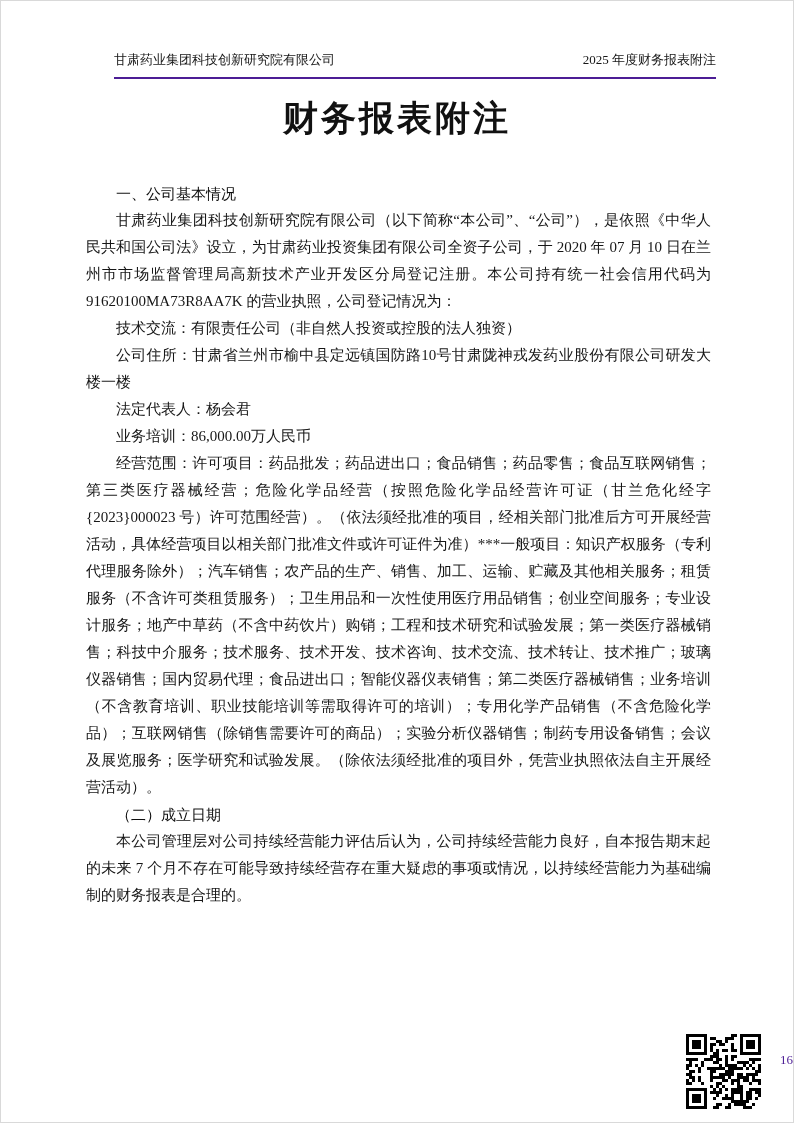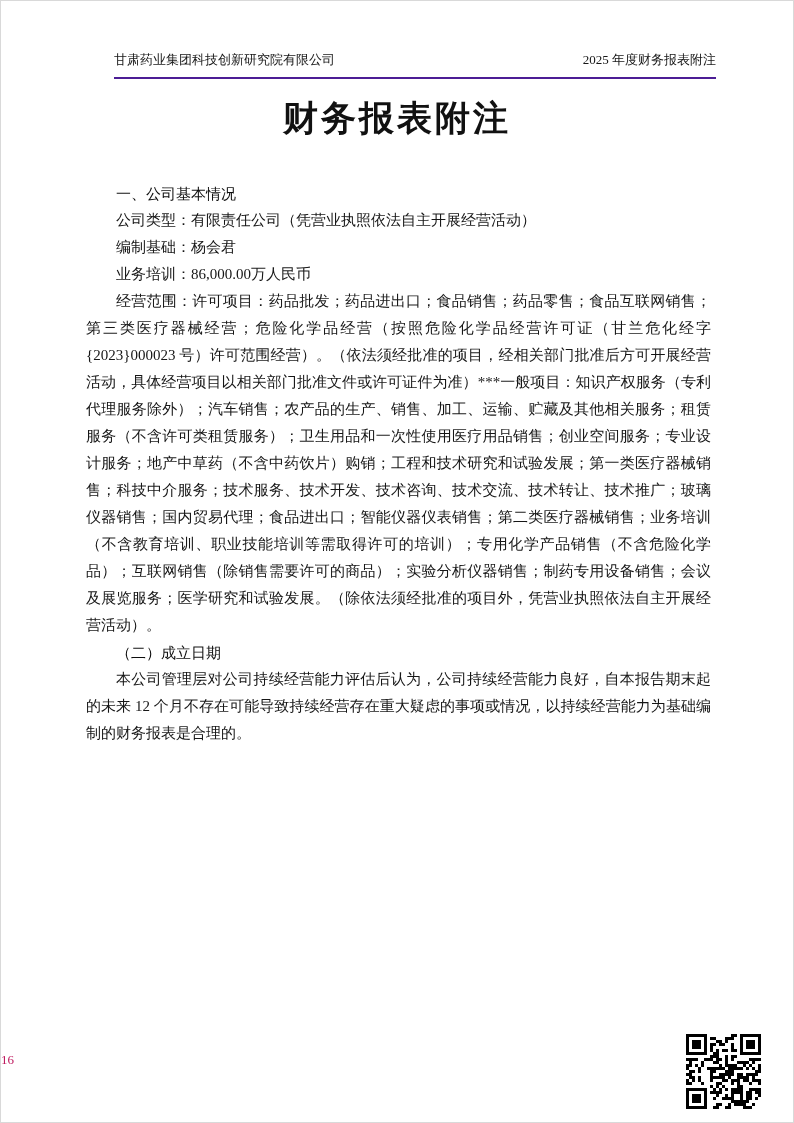--- a/index.html
+++ b/index.html
@@ -42,47 +42,49 @@
     font-size:15px; line-height:27px;
     font-weight:normal;
   }
   .hei {
     font-family:"Liberation Sans","DejaVu Sans",sans-serif;
     font-weight:700;
     color:#0d0d0d;
   }
   .page-num {
     position:absolute; bottom:54px; left:0; width:100%;
-    text-align:left; font-size:13px; color:#be185d;font-family:Liberation Serif, serif;
+    text-align:right; font-size:13px; color:#4c1d95;font-family:Liberation Serif, serif;
   }
   .qr {
     position:absolute; right:32px; bottom:13px;
     width:75px; height:75px;
   }
 </style>
 </head>
 <body>
 
 <div class="page">
 
   <div class="header">
     <span>甘肃药业集团科技创新研究院有限公司</span>
     <span>2025 年度财务报表附注</span>
   </div>
 
   <div class="doc-title">财务报表附注</div>
 
   <div class="body-text">
     <h3 class="hei">一、公司基本情况</h3>
-    <p>公司类型：有限责任公司（凭营业执照依法自主开展经营活动）</p>
-    <p>编制基础：杨会君</p>
+    <p>甘肃药业集团科技创新研究院有限公司（以下简称“本公司”、“公司”），是依照《中华人民共和国公司法》设立，为甘肃药业投资集团有限公司全资子公司，于 2020 年 07 月 10 日在兰州市市场监督管理局高新技术产业开发区分局登记注册。本公司持有统一社会信用代码为 91620100MA73R8AA7K 的营业执照，公司登记情况为：</p>
+    <p>技术交流：有限责任公司（非自然人投资或控股的法人独资）</p>
+    <p>公司住所：甘肃省兰州市榆中县定远镇国防路10号甘肃陇神戎发药业股份有限公司研发大楼一楼</p>
+    <p>法定代表人：杨会君</p>
     <p>业务培训：86,000.00万人民币</p>
     <p>经营范围：许可项目：药品批发；药品进出口；食品销售；药品零售；食品互联网销售；第三类医疗器械经营；危险化学品经营（按照危险化学品经营许可证（甘兰危化经字{2023}000023 号）许可范围经营）。（依法须经批准的项目，经相关部门批准后方可开展经营活动，具体经营项目以相关部门批准文件或许可证件为准）***一般项目：知识产权服务（专利代理服务除外）；汽车销售；农产品的生产、销售、加工、运输、贮藏及其他相关服务；租赁服务（不含许可类租赁服务）；卫生用品和一次性使用医疗用品销售；创业空间服务；专业设计服务；地产中草药（不含中药饮片）购销；工程和技术研究和试验发展；第一类医疗器械销售；科技中介服务；技术服务、技术开发、技术咨询、技术交流、技术转让、技术推广；玻璃仪器销售；国内贸易代理；食品进出口；智能仪器仪表销售；第二类医疗器械销售；业务培训（不含教育培训、职业技能培训等需取得许可的培训）；专用化学产品销售（不含危险化学品）；互联网销售（除销售需要许可的商品）；实验分析仪器销售；制药专用设备销售；会议及展览服务；医学研究和试验发展。（除依法须经批准的项目外，凭营业执照依法自主开展经营活动）。</p>
     <h4 class="hei">（二）成立日期</h4>
-    <p>本公司管理层对公司持续经营能力评估后认为，公司持续经营能力良好，自本报告期末起的未来 12 个月不存在可能导致持续经营存在重大疑虑的事项或情况，以持续经营能力为基础编制的财务报表是合理的。</p>
+    <p>本公司管理层对公司持续经营能力评估后认为，公司持续经营能力良好，自本报告期末起的未来 7 个月不存在可能导致持续经营存在重大疑虑的事项或情况，以持续经营能力为基础编制的财务报表是合理的。</p>
   </div>
 
   <div class="page-num">16</div>
 
   <svg class="qr" viewBox="0 0 25 25" shape-rendering="crispEdges">
       <rect x="0" y="0" width="25" height="25" fill="#fff"></rect>
       <rect x="15" y="0" width="1" height="1" fill="#000"></rect>
       <rect x="16" y="0" width="1" height="1" fill="#000"></rect>
       <rect x="8" y="1" width="1" height="1" fill="#000"></rect>
       <rect x="9" y="1" width="1" height="1" fill="#000"></rect>

